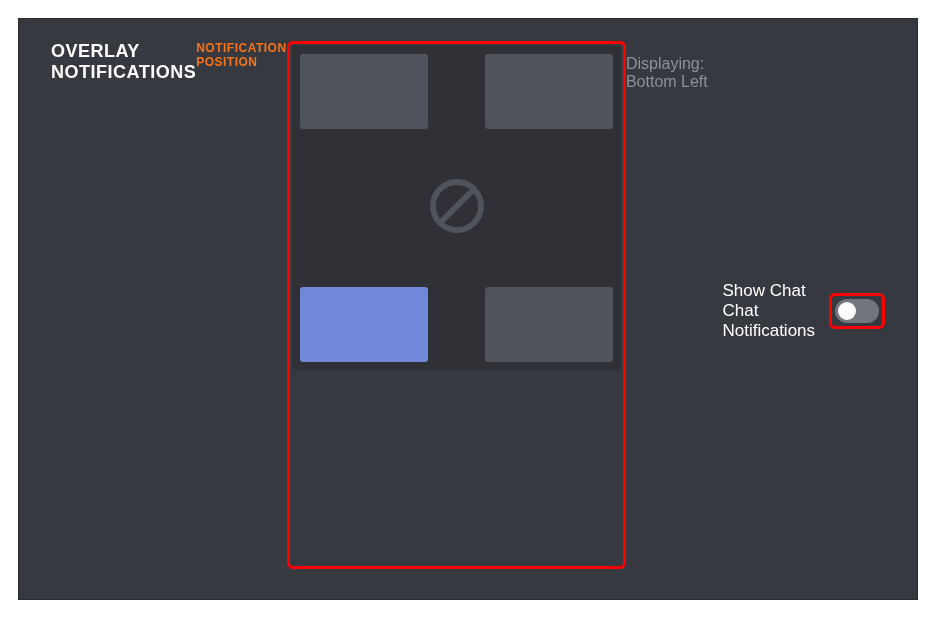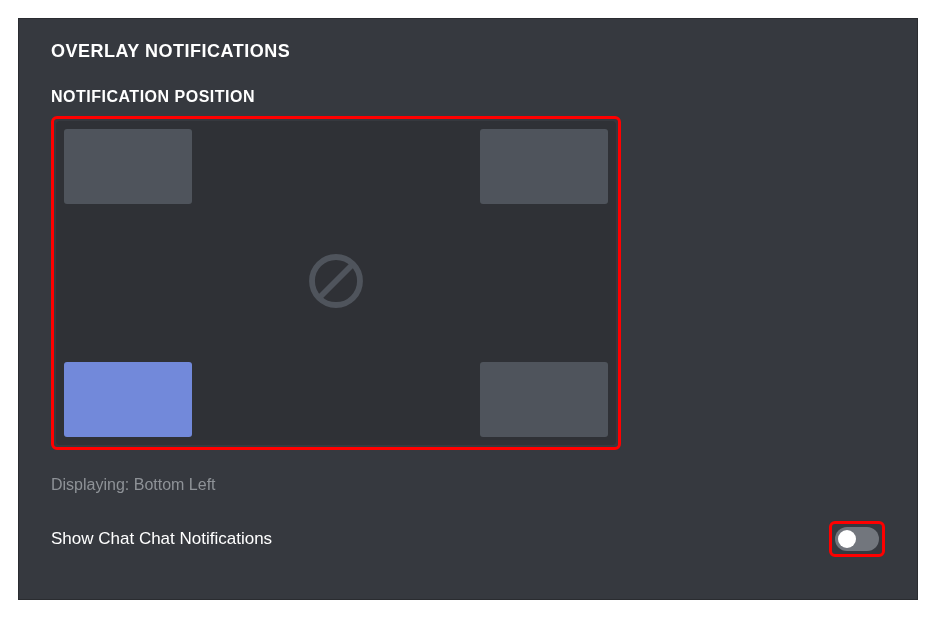--- a/index.html
+++ b/index.html
@@ -16,35 +16,35 @@
       padding: 18px;
     }
 
     .panel {
       width: 100%;
       height: 100%;
       background: #36393f;
       border: 1px solid #2a2c30;
       padding: 22px 32px 18px 32px;
       display: flex;
-      flex-direction: column;
+      flex-direction: row;
     }
 
     .section-title {
       color: #ffffff;
       font-size: 18px;
       font-weight: 700;
       letter-spacing: 0.5px;
       text-transform: uppercase;
       margin-bottom: 26px;
     }
 
     .field-label {
-      color: #ffffff;
-      font-size: 16px;
+      color: #f97316;
+      font-size: 12px;
       font-weight: 600;
       letter-spacing: 0.5px;
       text-transform: uppercase;
       margin-bottom: 10px;
     }
 
     .position-picker-wrap {
       position: relative;
       width: 570px;
       margin-bottom: 12px;

